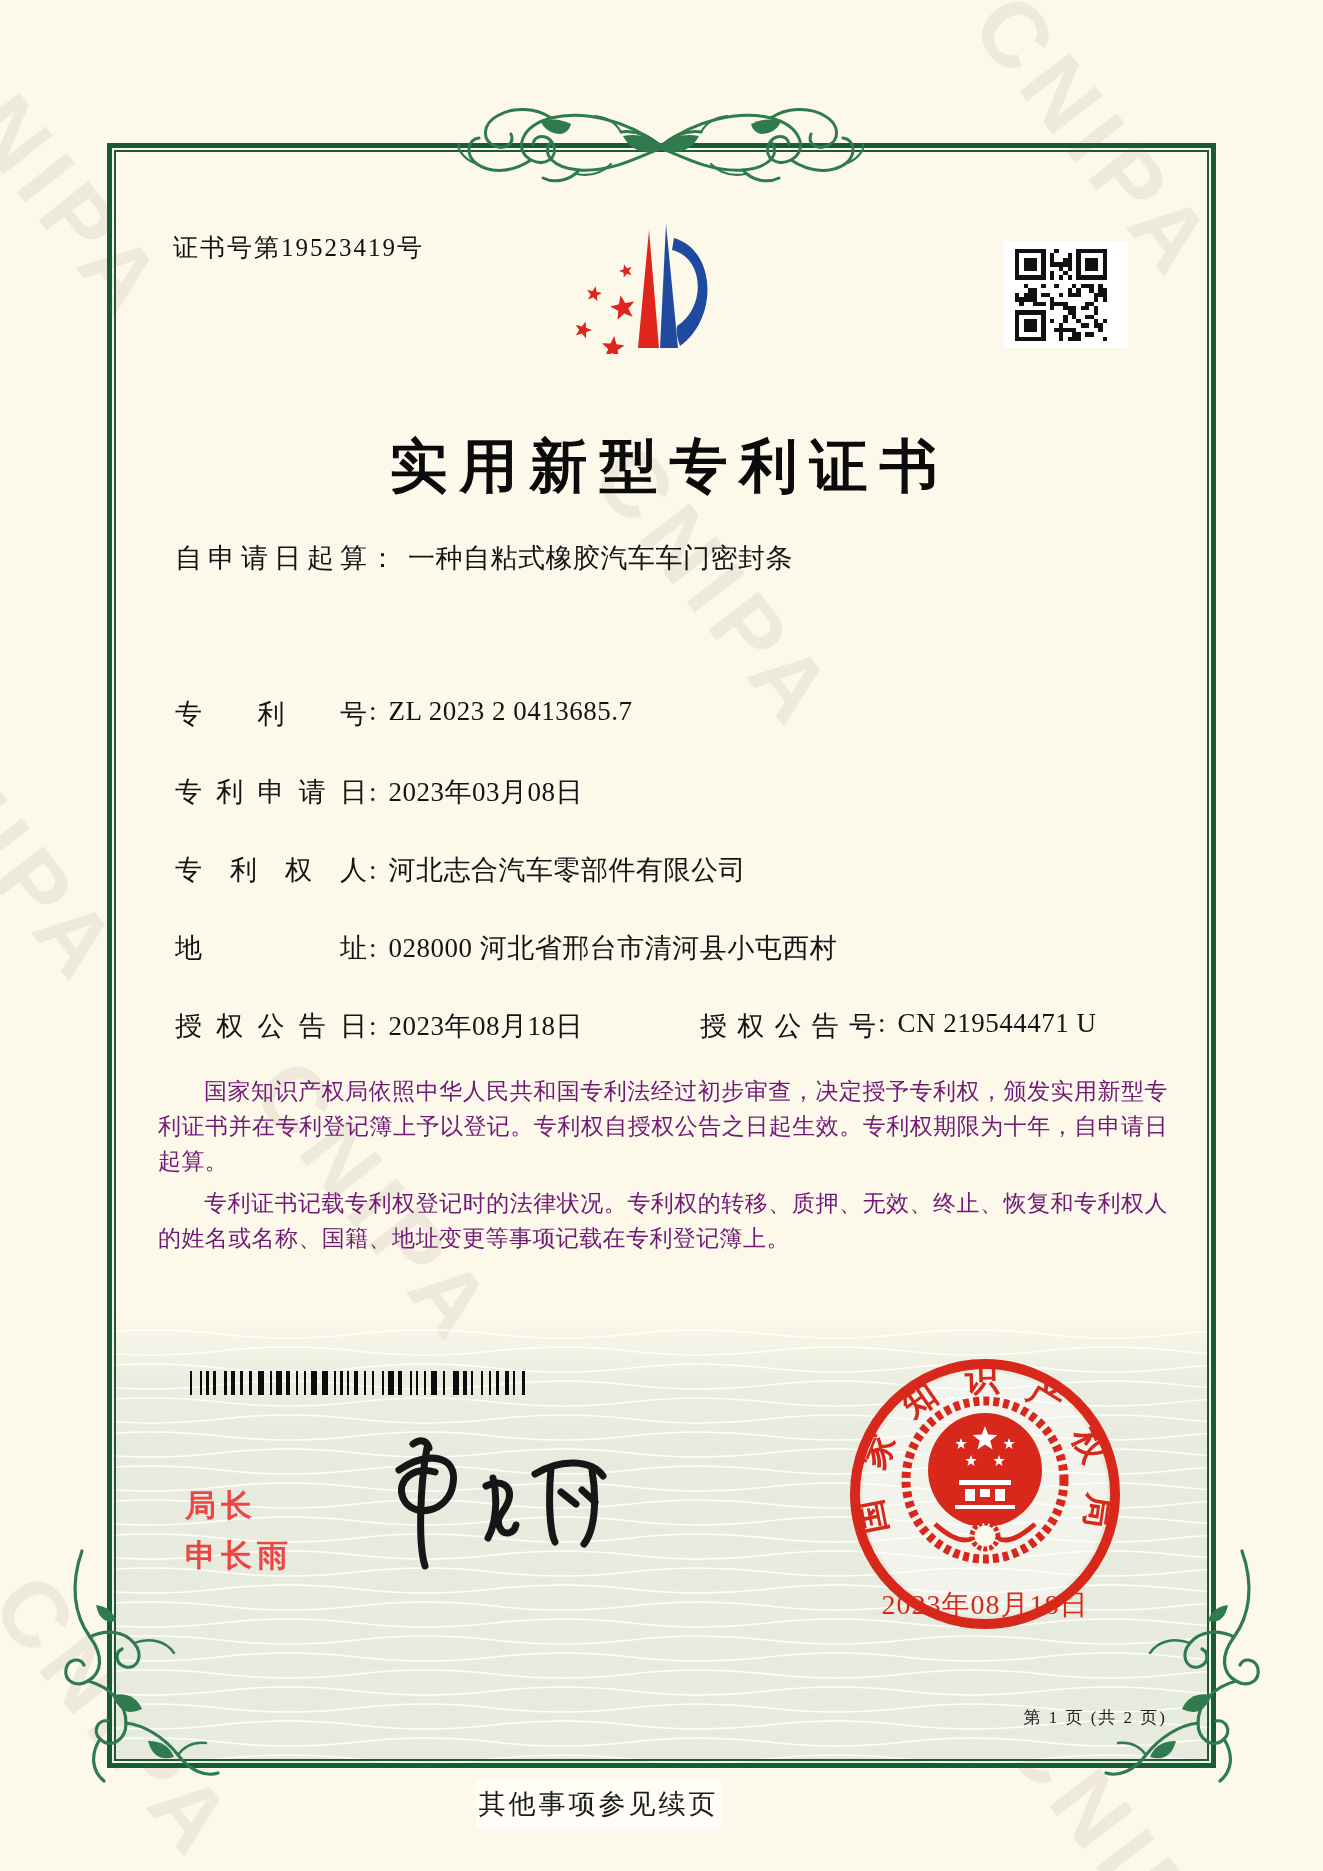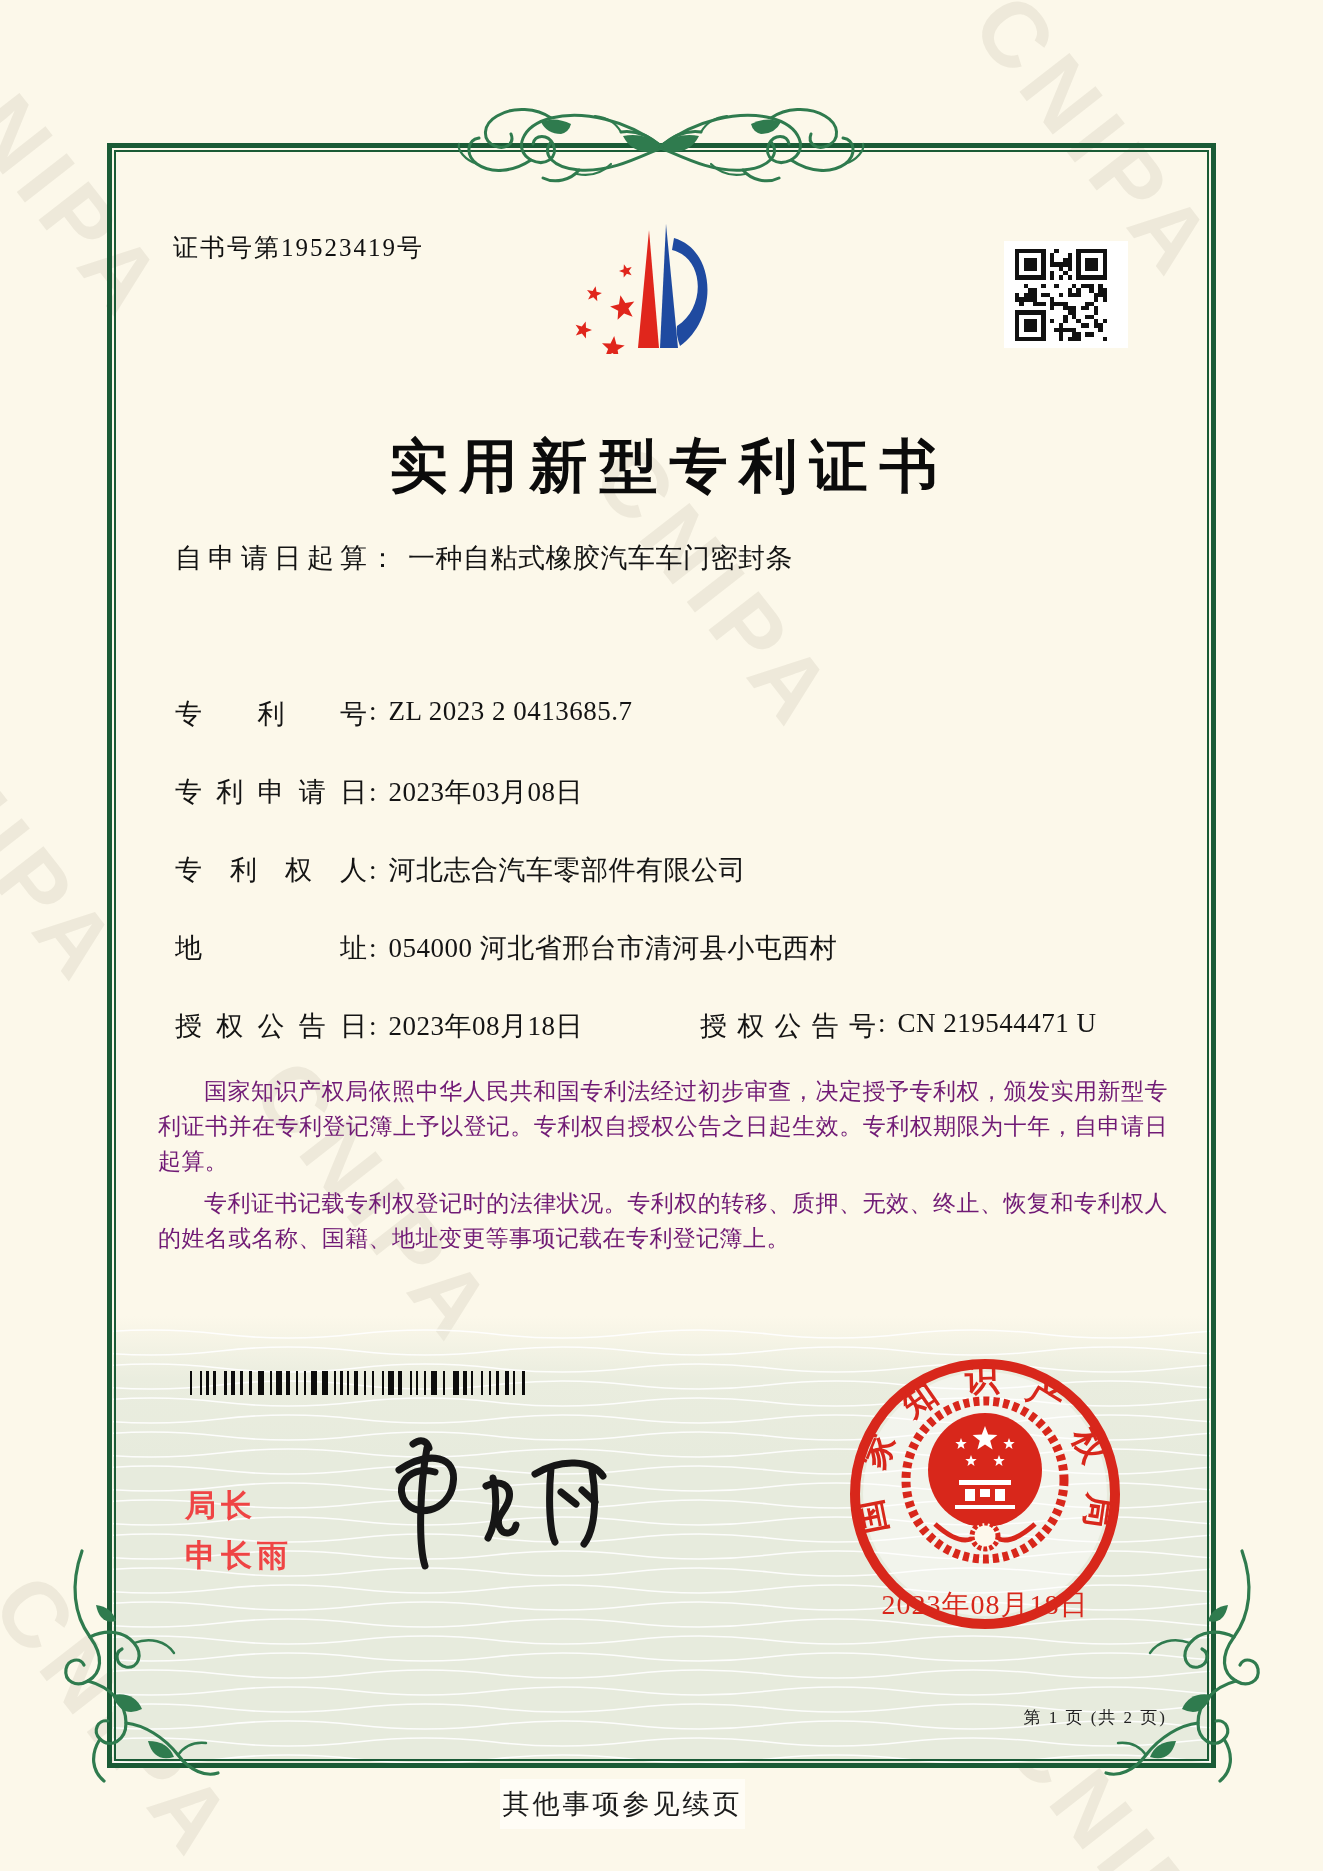--- a/index.html
+++ b/index.html
@@ -49,21 +49,21 @@
           font-weight:bold;font-size:31px;letter-spacing:5px;color:#ef4444;}
   .signature{position:absolute;left:365px;top:1432px;z-index:5;}
 
   .seal{position:absolute;left:835px;top:1330px;z-index:6;}
   .sealtext{font-size:34px;font-weight:bold;fill:#d8271b;font-family:"Liberation Serif","DejaVu Serif",serif;}
   .sealdate{font-size:28px;fill:#d8271b;font-family:"Liberation Serif","DejaVu Serif",serif;letter-spacing:1px;}
 
   .footer-page{position:absolute;left:107px;top:1706px;width:1060px;text-align:right;
                font-size:17px;color:#222;letter-spacing:2px;z-index:4;}
 
-  .cont-note{position:absolute;left:500px;top:1779px;width:245px;height:50px;background:#fffdf6;
+  .cont-note{position:absolute;left:476px;top:1779px;width:245px;height:50px;background:#fffdf6;
              text-align:center;line-height:50px;font-size:27px;letter-spacing:3px;color:#1b1b1b;z-index:4;}
 </style>
 </head>
 <body>
 
 <div class="page">
 
   <div class="wm" style="left:-15px;top:15px">CNIPA</div>
   <div class="wm" style="left:1035px;top:-25px">CNIPA</div>
   <div class="wm" style="left:655px;top:425px">CNIPA</div>
@@ -297,21 +297,21 @@
   <div class="frow" style="top:696px">
     <span class="flabel">专利号</span><span class="fcolon">:</span><span class="fvalue">ZL 2023 2 0413685.7</span>
   </div>
   <div class="frow" style="top:774px">
     <span class="flabel">专利申请日</span><span class="fcolon">:</span><span class="fvalue">2023年03月08日</span>
   </div>
   <div class="frow" style="top:852px">
     <span class="flabel">专利权人</span><span class="fcolon">:</span><span class="fvalue">河北志合汽车零部件有限公司</span>
   </div>
   <div class="frow" style="top:930px">
-    <span class="flabel">地址</span><span class="fcolon">:</span><span class="fvalue">054000 河北省邢台市清河县小屯西村</span>
+    <span class="flabel">地址</span><span class="fcolon">:</span><span class="fvalue">028000 河北省邢台市清河县小屯西村</span>
   </div>
 
   <div class="frow" style="top:1008px">
     <span class="flabel">授权公告日</span><span class="fcolon">:</span><span class="fvalue">2023年08月18日</span>
     <span class="grant2">
       <span class="flabel2">授权公告号</span><span class="fcolon">:</span><span class="fvalue">CN 219544471 U</span>
     </span>
   </div>
 
   <p class="para" style="top:1074px">国家知识产权局依照中华人民共和国专利法经过初步审查，决定授予专利权，颁发实用新型专利证书并在专利登记簿上予以登记。专利权自授权公告之日起生效。专利权期限为十年，自申请日起算。</p>

